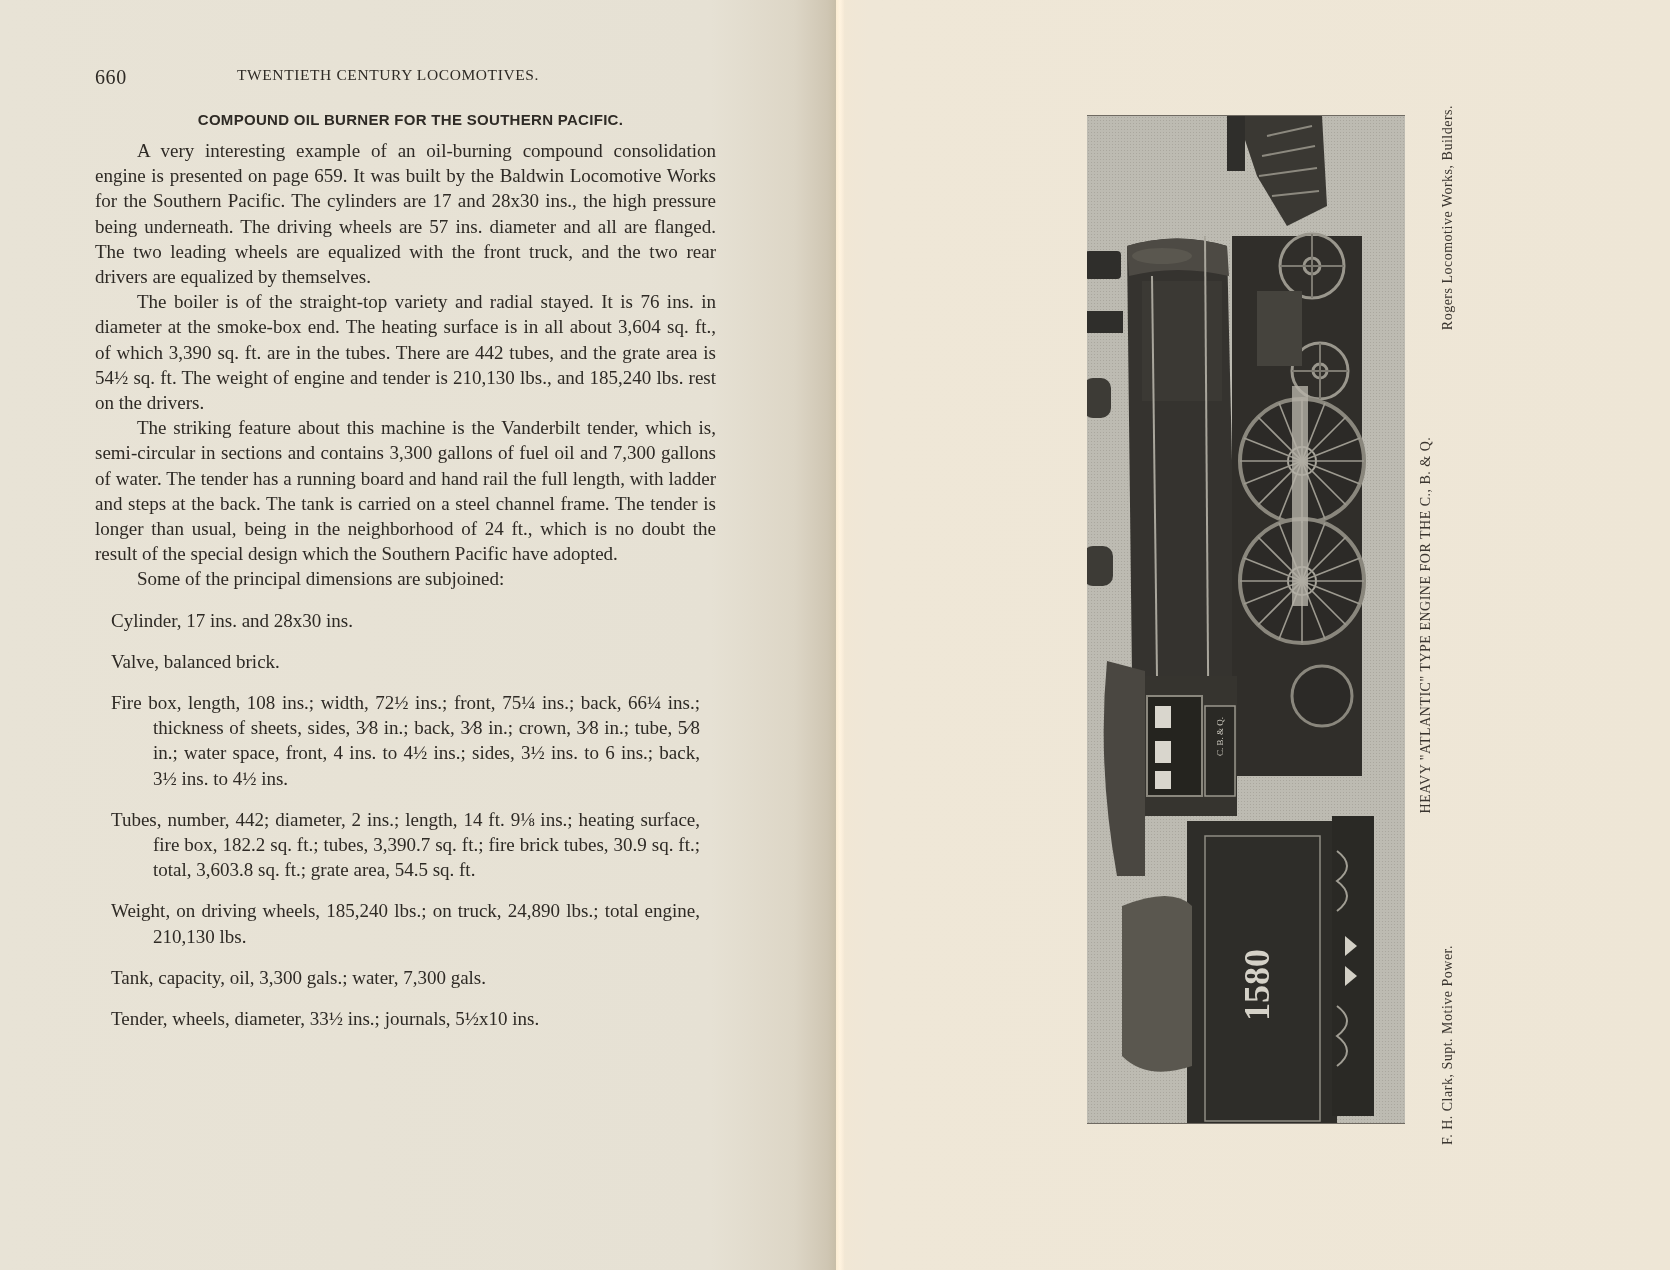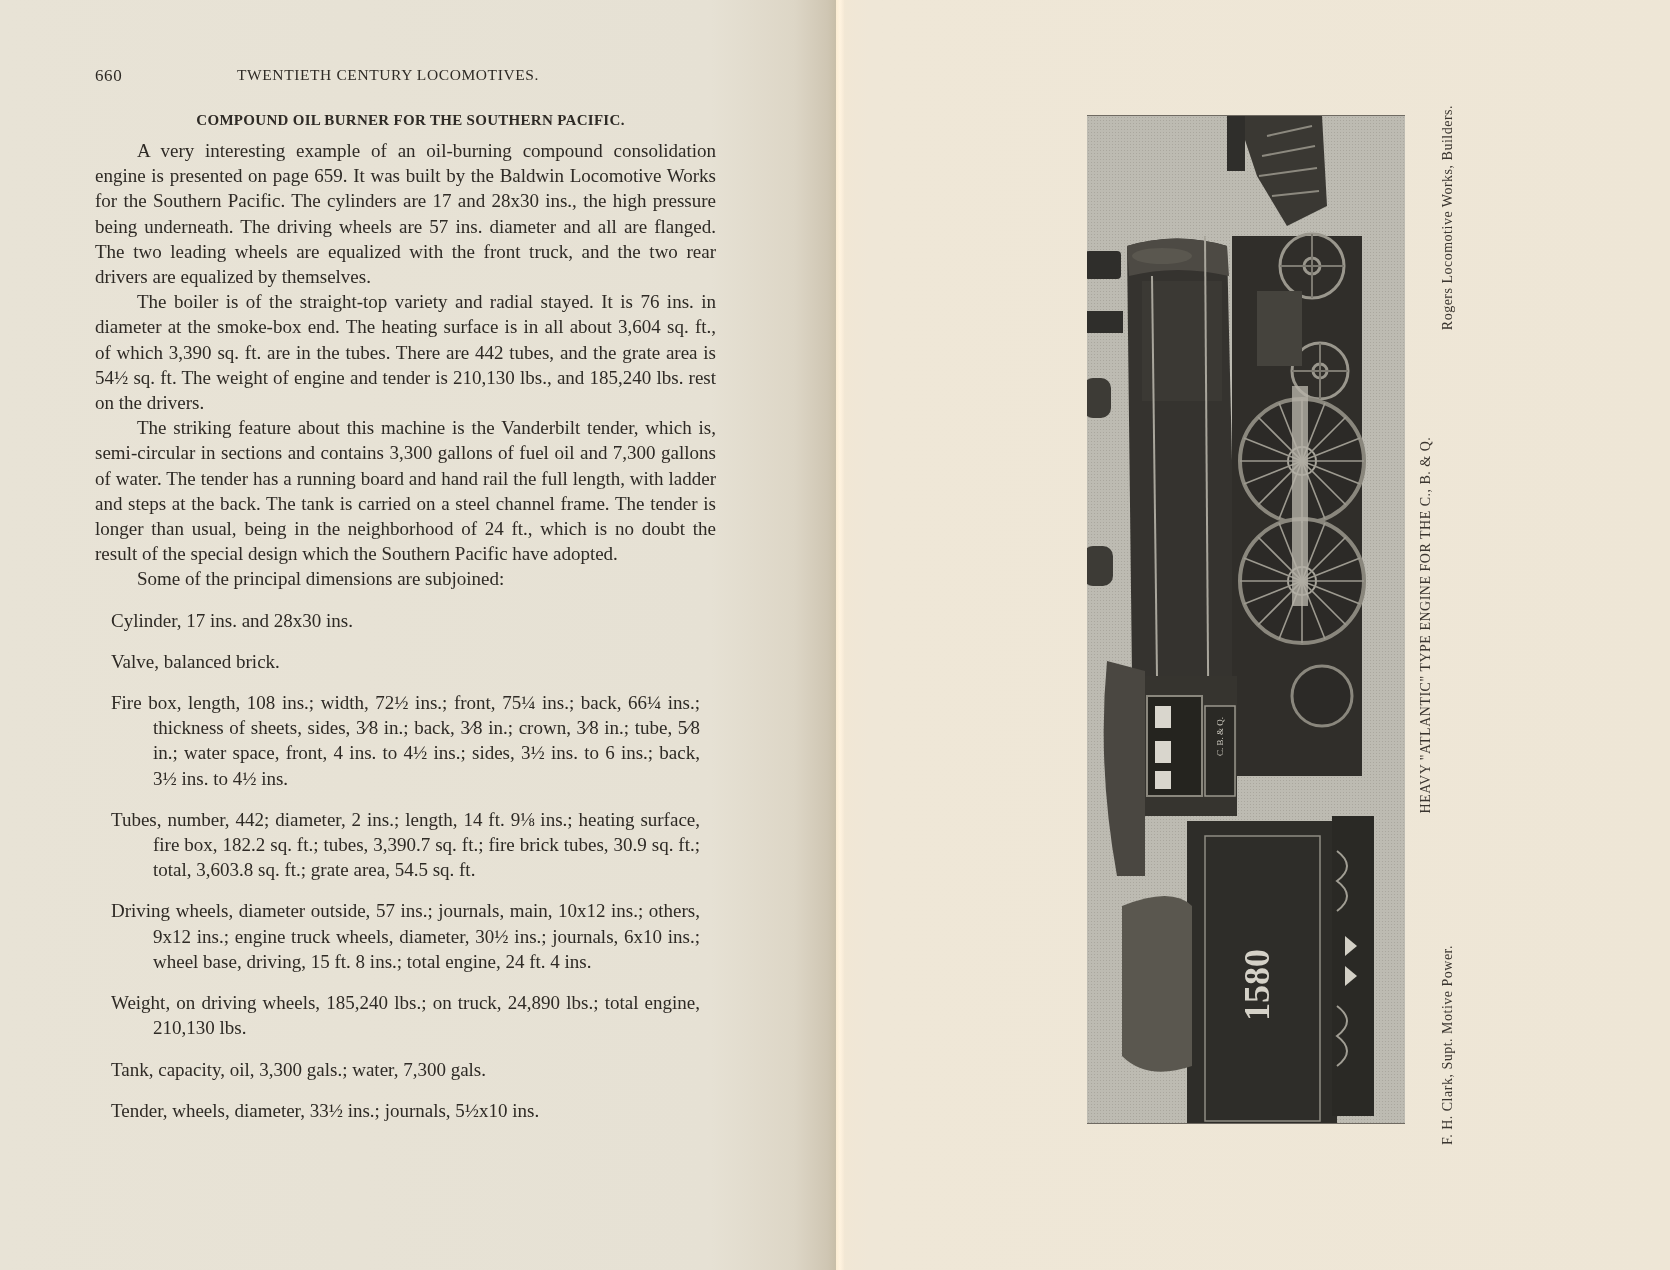--- a/index.html
+++ b/index.html
@@ -19,28 +19,28 @@
   }
   .gutter-shine {
     position:absolute; left:836px; top:0; width:8px; height:1270px;
     background:linear-gradient(to right,#fbecd2,#fff3df,#f5e9d6);
   }
   
   .running-head {
     position:absolute; top:66px; left:95px; width:640px; height:22px;
     font-size:15.5px; letter-spacing:0.6px;
   }
-  .page-number { position:absolute; left:0; top:0; font-size:17px; }
+  .page-number { position:absolute; left:0; top:0; font-size:20px; }
   .running-title { position:absolute; left:142px; top:0; }
   .article {
     position:absolute; left:95px; top:108px; width:621px;
     font-size:19px; line-height:25.2px;
   }
   .article-title {
-    font-family:Liberation Serif, serif;
+    font-family:Liberation Sans, sans-serif;
     font-weight:bold; font-size:15px; letter-spacing:0.3px;
     text-align:center; margin:0 0 6px 0; padding-left:10px; height:24px; line-height:24px;
   }
   .para { text-indent:42px; text-align:justify; margin:0; }
   .dims-intro { text-indent:42px; margin:0; }
   .dim { margin:16px; padding-left:42px; text-indent:-42px; text-align:justify; }
   
   .plate {
     position:absolute; left:1087px; top:115px; width:318px; height:1007px;
     background:#bdbbb2;
@@ -82,21 +82,20 @@
   <h2 class="article-title">COMPOUND OIL BURNER FOR THE SOUTHERN PACIFIC.</h2>
   <p class="para">A very interesting example of an oil-burning compound consolidation engine is presented on page 659. It was built by the Baldwin Locomotive Works for the Southern Pacific. The cylinders are 17 and 28x30 ins., the high pressure being underneath. The driving wheels are 57 ins. diameter and all are flanged. The two leading wheels are equalized with the front truck, and the two rear drivers are equalized by themselves.</p>
   <p class="para">The boiler is of the straight-top variety and radial stayed. It is 76 ins. in diameter at the smoke-box end. The heating surface is in all about 3,604 sq. ft., of which 3,390 sq. ft. are in the tubes. There are 442 tubes, and the grate area is 54½ sq. ft. The weight of engine and tender is 210,130 lbs., and 185,240 lbs. rest on the drivers.</p>
   <p class="para">The striking feature about this machine is the Vanderbilt tender, which is, semi-circular in sections and contains 3,300 gallons of fuel oil and 7,300 gallons of water. The tender has a running board and hand rail the full length, with ladder and steps at the back. The tank is carried on a steel channel frame. The tender is longer than usual, being in the neighborhood of 24 ft., which is no doubt the result of the special design which the Southern Pacific have adopted.</p>
   <p class="dims-intro">Some of the principal dimensions are subjoined:</p>
   <div>
     <p class="dim">Cylinder, 17 ins. and 28x30 ins.</p>
     <p class="dim">Valve, balanced brick.</p>
     <p class="dim">Fire box, length, 108 ins.; width, 72½ ins.; front, 75¼ ins.; back, 66¼ ins.; thickness of sheets, sides, 3⁄8 in.; back, 3⁄8 in.; crown, 3⁄8 in.; tube, 5⁄8 in.; water space, front, 4 ins. to 4½ ins.; sides, 3½ ins. to 6 ins.; back, 3½ ins. to 4½ ins.</p>
     <p class="dim">Tubes, number, 442; diameter, 2 ins.; length, 14 ft. 9⅛ ins.; heating surface, fire box, 182.2 sq. ft.; tubes, 3,390.7 sq. ft.; fire brick tubes, 30.9 sq. ft.; total, 3,603.8 sq. ft.; grate area, 54.5 sq. ft.</p>
-    <p class="dim">Driving wheels, diameter outside, 57 ins.; journals, main, 10x12 ins.; others, 9x12 ins.; engine truck wheels, diameter, 30½ ins.; journals, 6x10 ins.; wheel base, driving, 15 ft. 8 ins.; total engine, 24 ft. 4 ins.</p>
     <p class="dim">Weight, on driving wheels, 185,240 lbs.; on truck, 24,890 lbs.; total engine, 210,130 lbs.</p>
     <p class="dim">Tank, capacity, oil, 3,300 gals.; water, 7,300 gals.</p>
     <p class="dim">Tender, wheels, diameter, 33½ ins.; journals, 5½x10 ins.</p>
   </div>
 </div>
 
 <div class="plate">
   <svg width="318" height="1007" viewBox="0 0 318 1007">
 
     <polygon points="150,0 210,-2 235,0 240,90 200,110 170,60" fill="#3a3833"></polygon>

